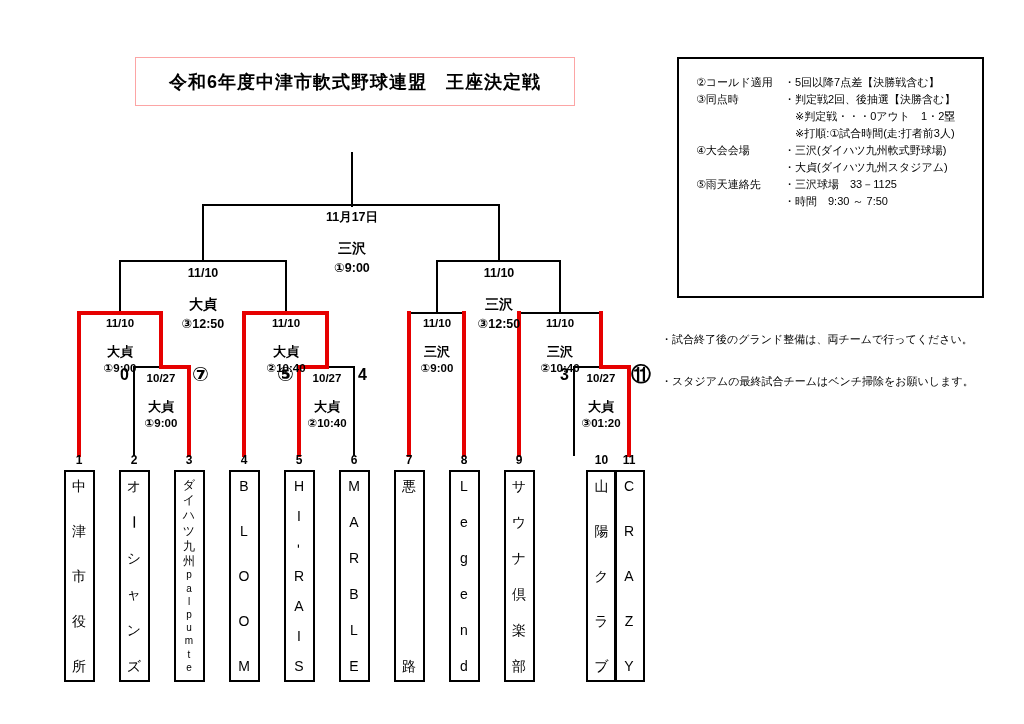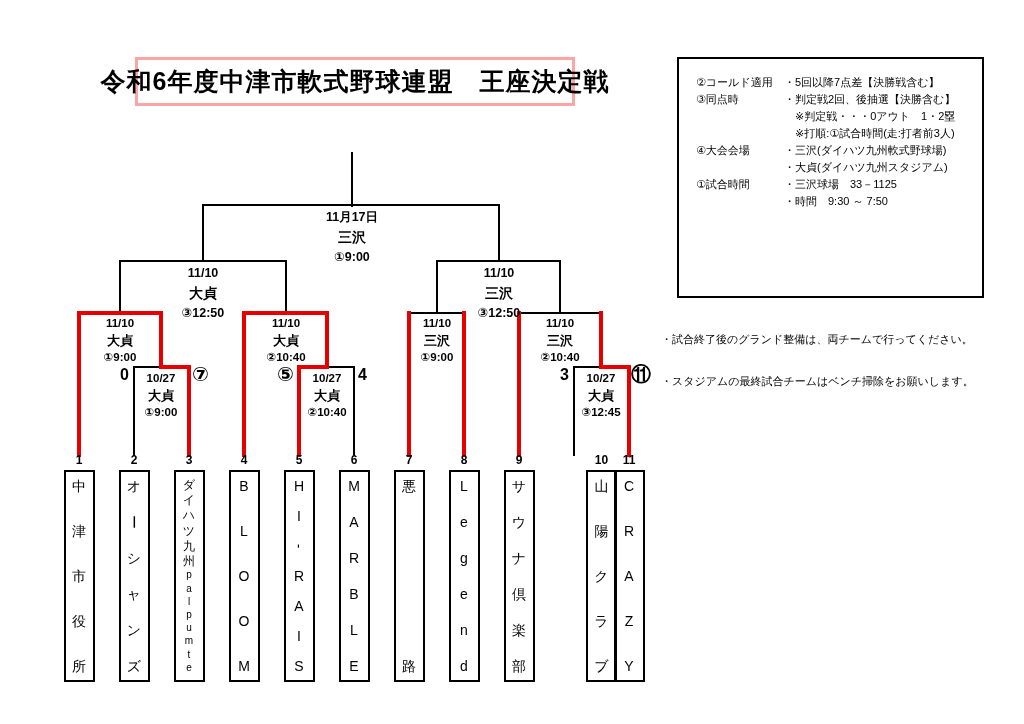--- a/index.html
+++ b/index.html
@@ -1,32 +1,32 @@
 <!DOCTYPE html>
 <html lang="ja" style="--red: #e60000;"><head>
 <meta charset="utf-8">
 <style>
   html,body{margin:0;padding:0;background:#fff;}
   .page{position:relative;width:1024px;height:724px;background:#fff;overflow:hidden;
         font-family:"Liberation Sans","DejaVu Sans",sans-serif;color:#000;}
   
-  .title-box{position:absolute;left:135px;top:57px;width:440px;height:49px;border:3px solid #fca5a5;
+  .title-box{position:absolute;left:135px;top:57px;width:440px;height:49px;border:1px solid #fca5a5;
              box-sizing:border-box;display:flex;align-items:center;justify-content:center;
-             font-size:25px;font-weight:700;letter-spacing:1px;white-space:nowrap;}
+             font-size:18px;font-weight:700;letter-spacing:1px;white-space:nowrap;}
   .winner-box{position:absolute;left:190px;top:122px;width:331px;height:32px;border:2px solid #000;
               box-sizing:border-box;display:flex;align-items:center;justify-content:center;
               font-size:17px;font-weight:700;letter-spacing:2px;}
   
   .line{position:absolute;}
   .line.black{background:#000;}
   .line.red{background:var(--red,#e60000);}
   
   .mlabel{position:absolute;transform:translateX(-50%);text-align:center;font-weight:600;
           white-space:nowrap;line-height:17px;font-size:11.5px;}
-  .mlabel .mvenue{font-size:13px;}
+  .mlabel .mvenue{font-size:13px;margin-top:11px;}
   .mlabel.big{line-height:20px;font-size:12.5px;}
   .mlabel.big .mvenue{font-size:14px;}
   .pos-final{left:352px;top:207px;}
   .pos-sf0{left:203px;top:263px;}  .pos-sf1{left:499px;top:263px;}
   .pos-qf0{left:120px;top:315px;}  .pos-qf1{left:286px;top:315px;}
   .pos-qf2{left:437px;top:315px;}  .pos-qf3{left:560px;top:315px;}
   .pos-g0{left:161px;top:370px;}   .pos-g1{left:327px;top:370px;}   .pos-g2{left:601px;top:370px;}
   
   .score{position:absolute;font-weight:700;font-size:16px;line-height:1;white-space:nowrap;}
   .score.circ{font-size:20px;}
@@ -141,21 +141,21 @@
     <div class="mtime">①9:00</div>
   </div>
   <div class="mlabel pos-g1">
     <div class="mdate">10/27</div>
     <div class="mvenue">大貞</div>
     <div class="mtime">②10:40</div>
   </div>
   <div class="mlabel pos-g2">
     <div class="mdate">10/27</div>
     <div class="mvenue">大貞</div>
-    <div class="mtime">③12:45</div>
+    <div class="mtime">③01:20</div>
   </div>
 
   <div class="score s-g1l">0</div>
   <div class="score circ s-g1r">⑦</div>
   <div class="score circ s-g2l">⑤</div>
   <div class="score s-g2r">4</div>
   <div class="score s-g3l">3</div>
   <div class="score circ s-g3r">⑪</div>
 
   <div id="teams">
@@ -299,21 +299,21 @@
         </div>
       </div>
       <div class="rrow">
         <div class="rlabel">④大会会場</div>
         <div class="rvals">
           <div>・三沢(ダイハツ九州軟式野球場)</div>
           <div>・大貞(ダイハツ九州スタジアム)</div>
         </div>
       </div>
       <div class="rrow">
-        <div class="rlabel">①試合時間</div>
+        <div class="rlabel">⑤雨天連絡先</div>
         <div class="rvals">
           <div>・三沢球場　33－1125</div>
           <div>・時間　9:30 ～ 7:50</div>
         </div>
       </div>
     </div>
   <div class="note note0">・試合終了後のグランド整備は、両チームで行ってください。</div>
   <div class="note note1">・スタジアムの最終試合チームはベンチ掃除をお願いします。</div>
 
 </div>

